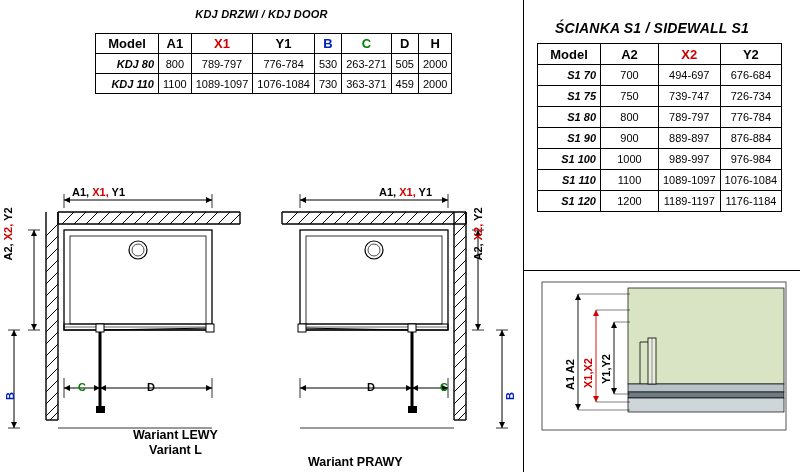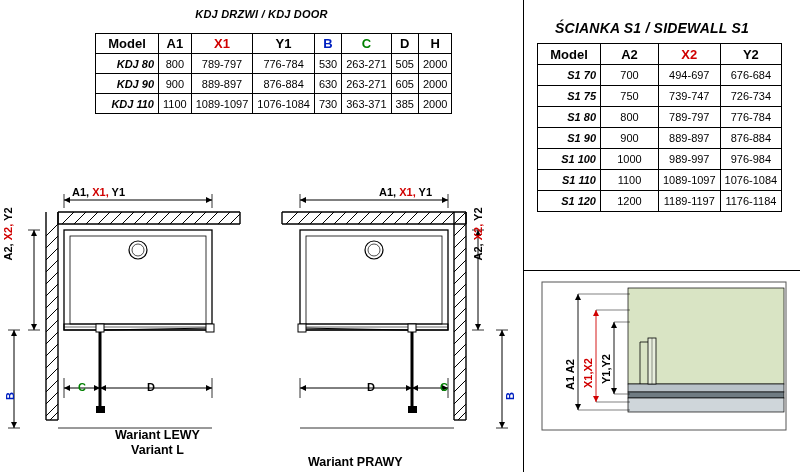--- a/index.html
+++ b/index.html
@@ -104,37 +104,27 @@
       <td class="model-col">KDJ 80</td>
       <td>800</td>
       <td>789-797</td>
       <td>776-784</td>
       <td>530</td>
       <td>263-271</td>
       <td>505</td>
       <td>2000</td>
     </tr>
     <tr>
-      <td class="model-col">KDJ 90</td>
-      <td>900</td>
-      <td>889-897</td>
-      <td>876-884</td>
-      <td>630</td>
-      <td>263-271</td>
-      <td>605</td>
-      <td>2000</td>
-    </tr>
-    <tr>
       <td class="model-col">KDJ 110</td>
       <td>1100</td>
       <td>1089-1097</td>
       <td>1076-1084</td>
       <td>730</td>
       <td>363-371</td>
-      <td>385</td>
+      <td>459</td>
       <td>2000</td>
     </tr>
   </tbody>
     </table>
 
   <div id="s1-title" class="title">ŚCIANKA S1 / SIDEWALL S1</div>
 
   <table id="s1-table">
     <tbody>
         <tr>
@@ -288,21 +278,21 @@
     <span>Y1</span>
   </div>
   <div class="lbl lbl-b vert" style="left:2px; top:294px; width:120px; text-align:center;">
     <span>A2,</span>
     <span class="red">X2,</span>
     <span>Y2</span>
   </div>
   <div class="lbl lbl-b blue vert" style="left:4px; top:400px;">B</div>
   <div class="lbl lbl-b green" style="left:78px; top:381px;">C</div>
   <div class="lbl lbl-b" style="left:147px; top:381px;">D</div>
-  <div class="variant" style="left:115px; top:428px;">
+  <div class="variant" style="left:133px; top:428px;">
     <div>Wariant LEWY</div>
     <div>Variant L</div>
   </div>
 
   <svg class="drawing" style="left:262px; top:178px;" width="262" height="294" viewBox="0 0 262 294">
 
     <g>
       <line x1="20" y1="34" x2="204" y2="34" stroke="#000" stroke-width="1.4"></line>
       <line x1="20" y1="46" x2="204" y2="46" stroke="#000" stroke-width="1.4"></line>
       <line x1="20" y1="34" x2="20" y2="46" stroke="#000" stroke-width="1.4"></line>

